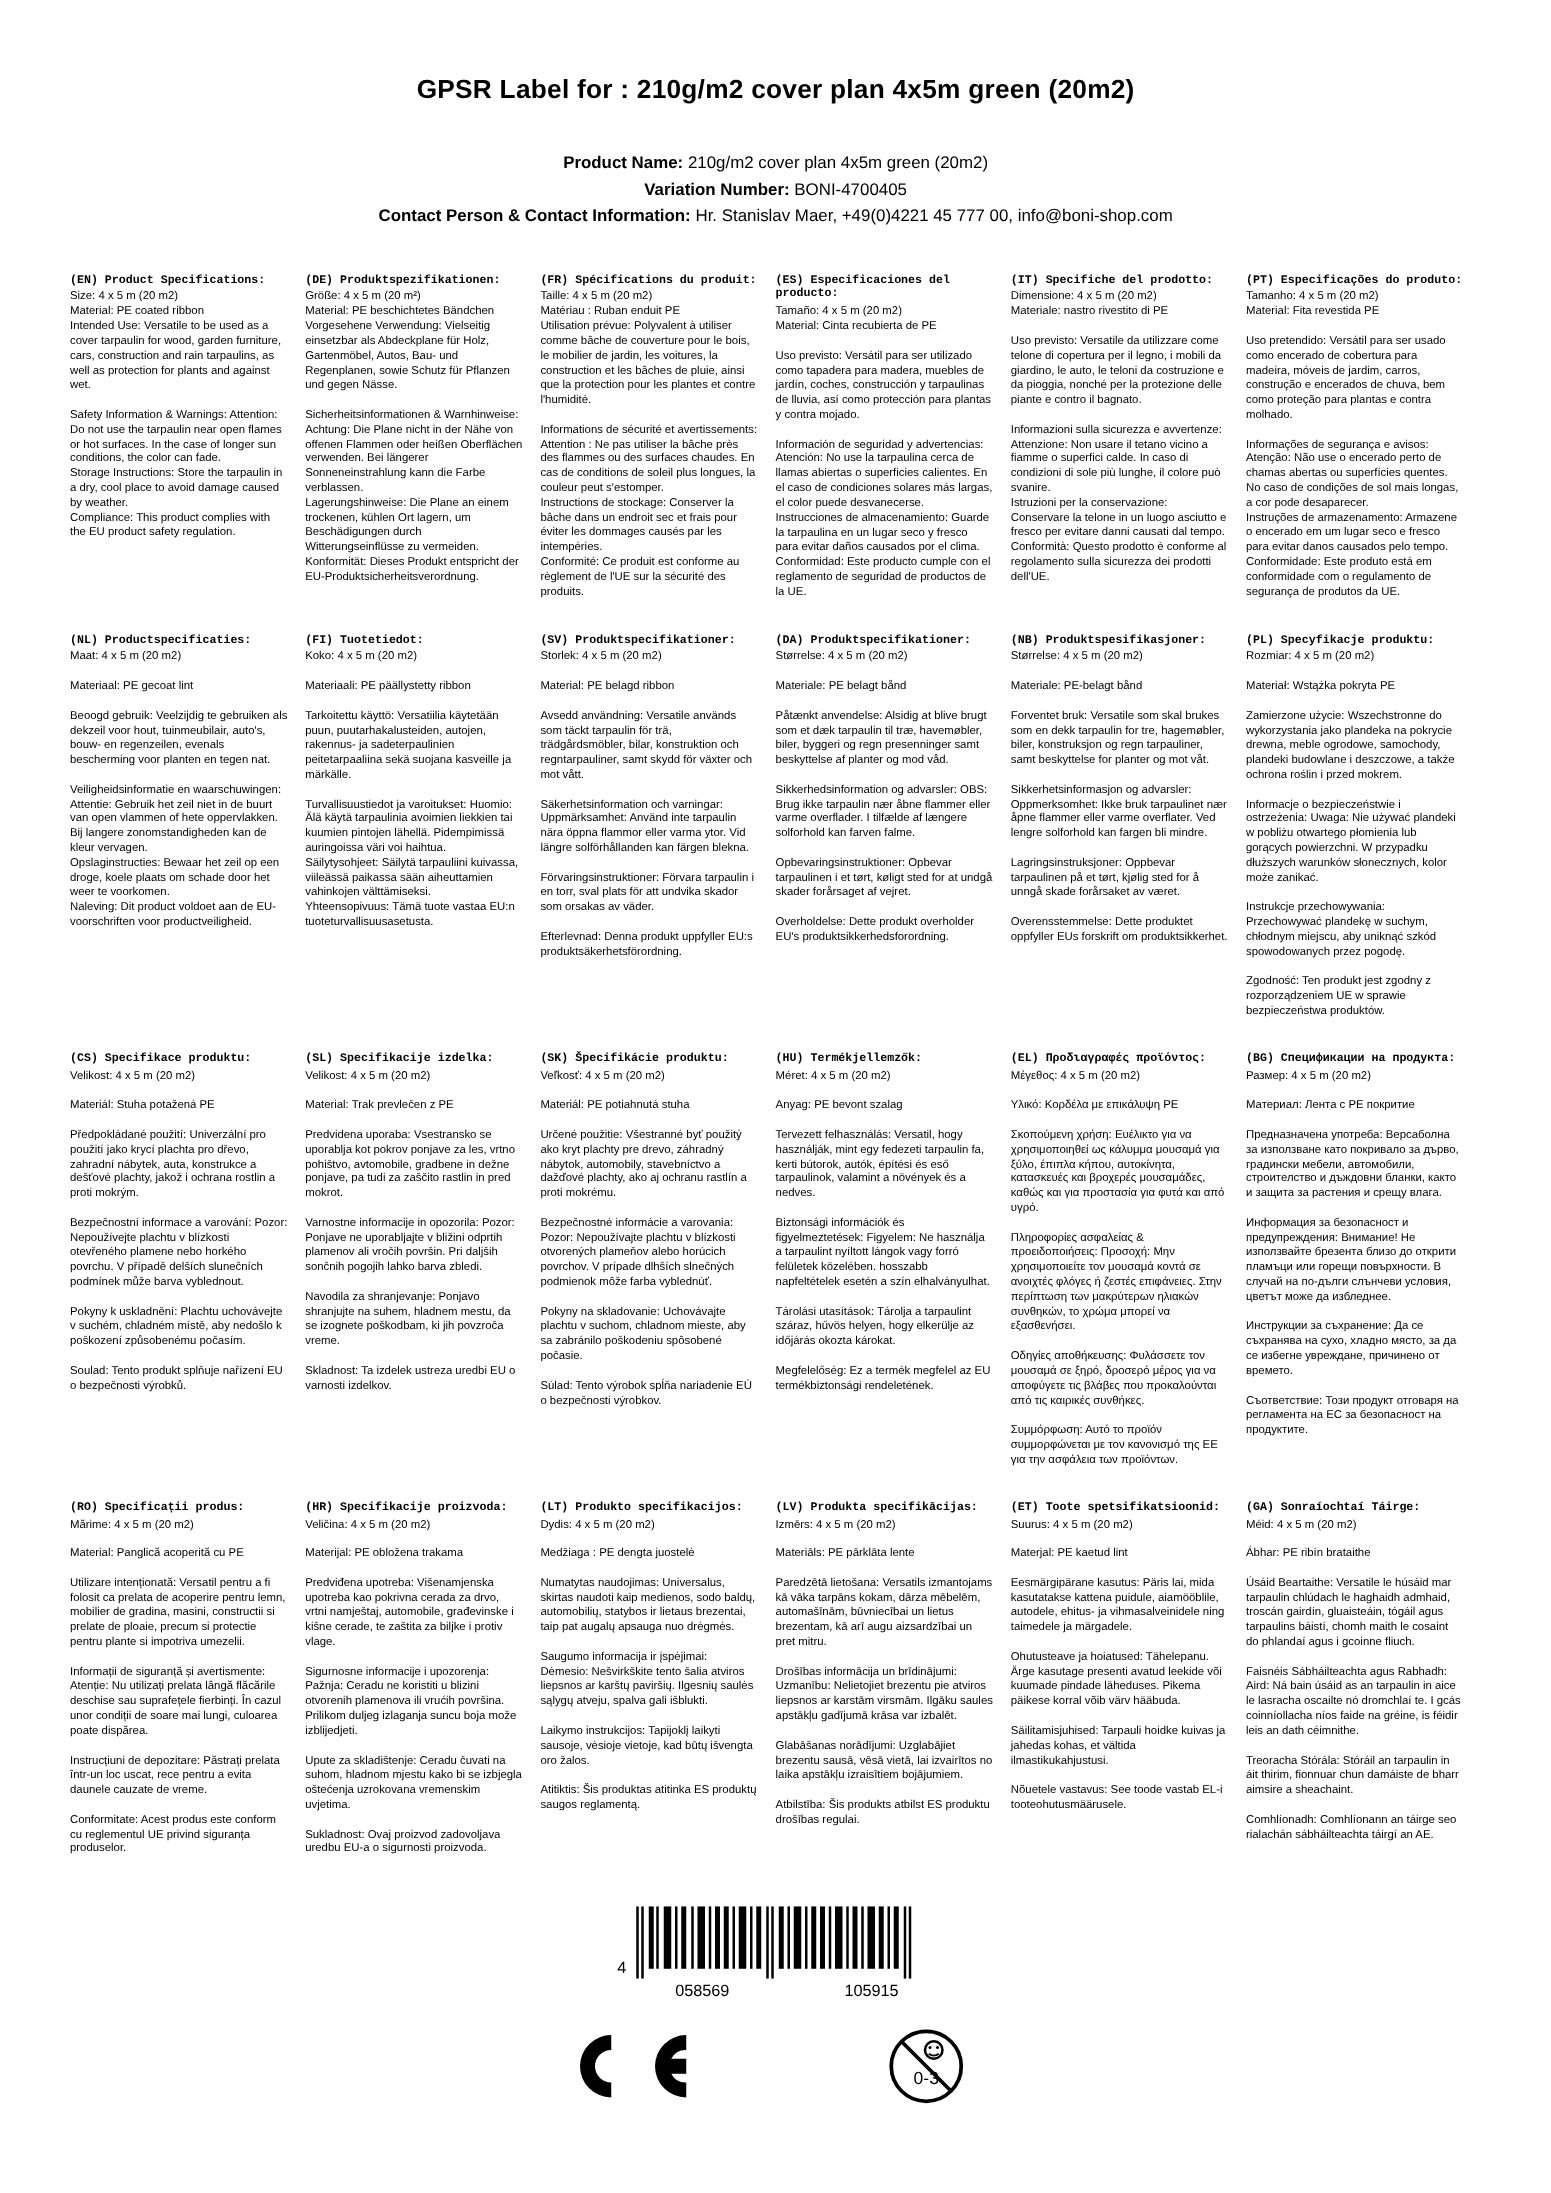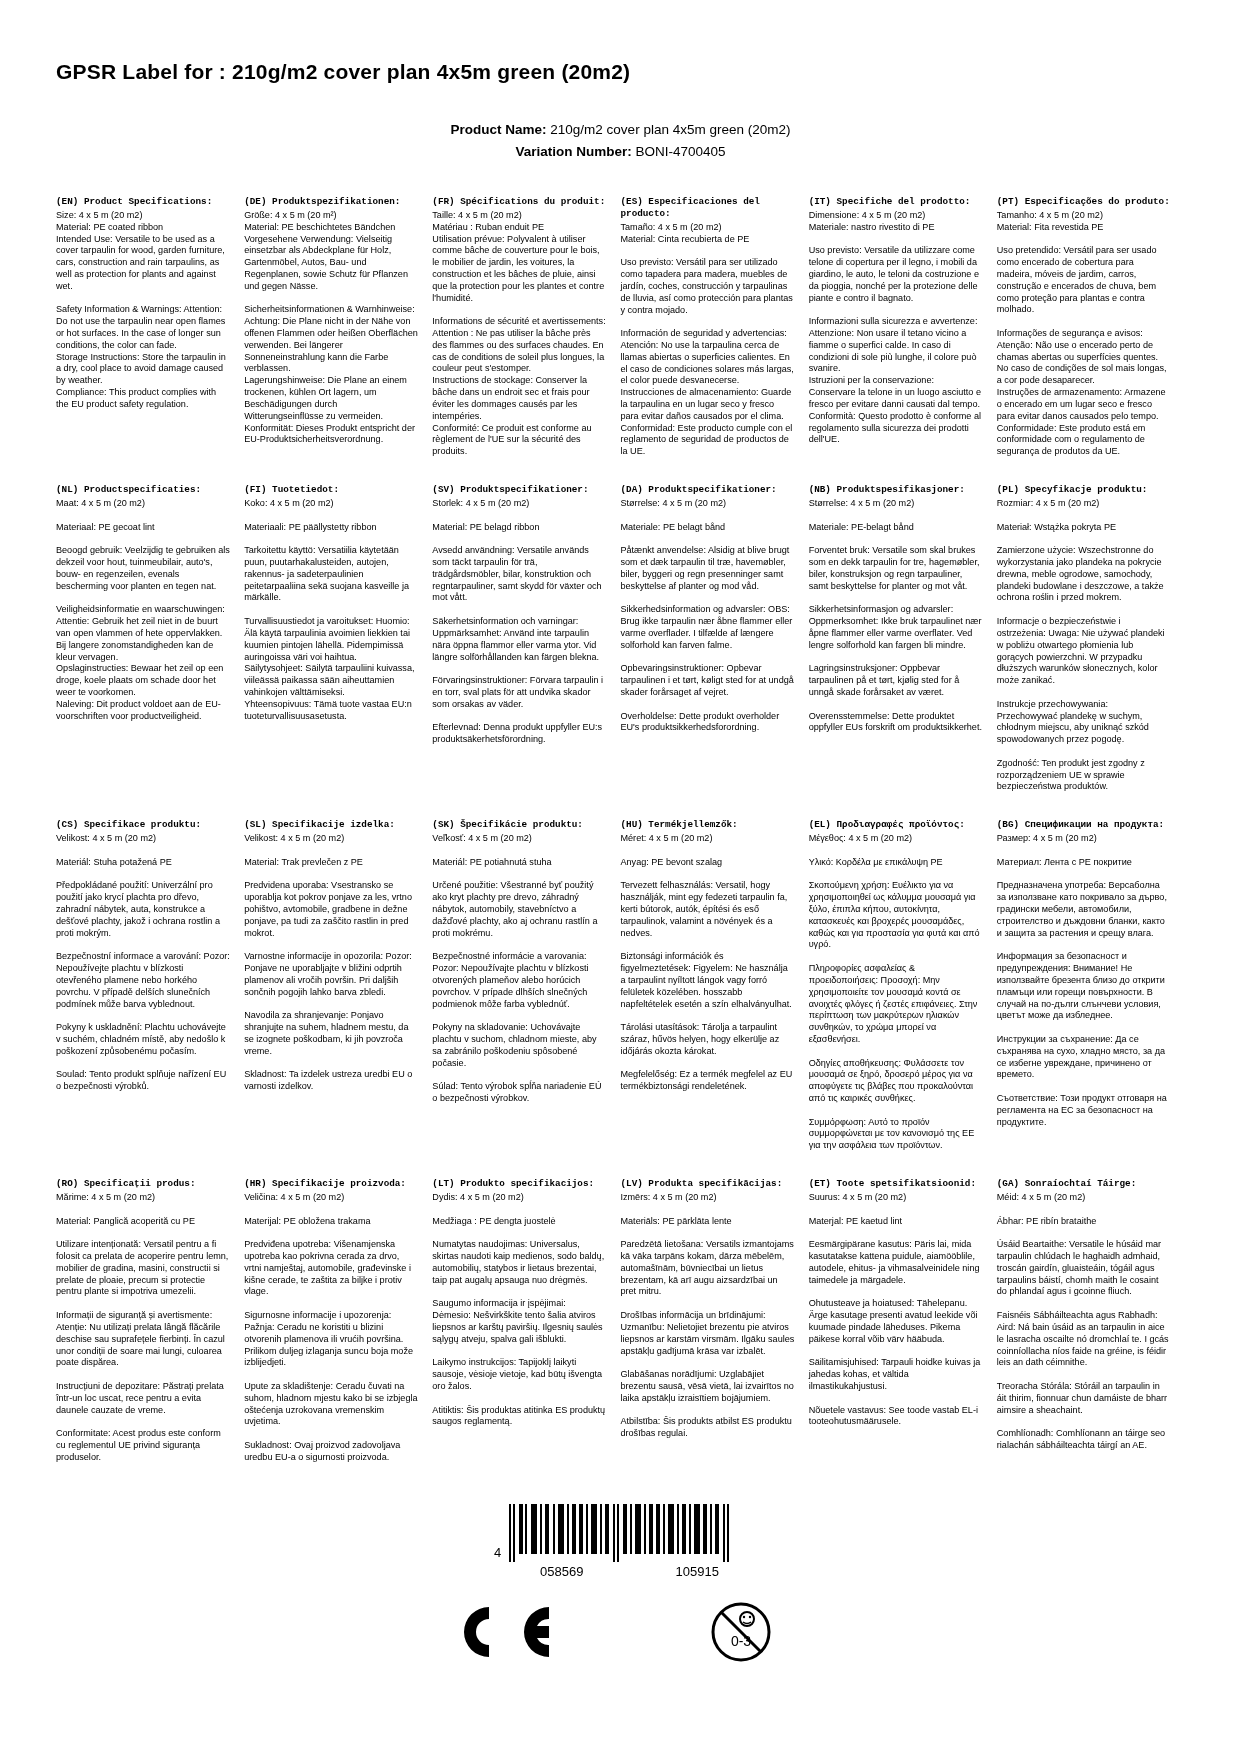--- a/index.html
+++ b/index.html
@@ -15,21 +15,21 @@
     position: relative;
   }
   .page {
     width: 1241px;
     min-height: 1754px;
     box-sizing: border-box;
     padding: 44px 56px 20px 56px;
     position: relative;
   }
   .doc-title {
-    text-align: left;
+    text-align: center;
     font-size: 21px;
     font-weight: bold;
     margin: 16px 0 36px 0;
     letter-spacing: 0.2px;
   }
   .meta {
     margin: 0 0 34px 0;
     font-size: 13.5px;
     line-height: 1.52;
   }
@@ -119,20 +119,24 @@
   <h1 class="doc-title">GPSR Label for : 210g/m2 cover plan 4x5m green (20m2)</h1>
 
   <div class="meta">
     <div class="meta-row">
       <span class="meta-label">Product Name:</span>
       <span class="meta-val">210g/m2 cover plan 4x5m green (20m2)</span>
     </div>
     <div class="meta-row">
       <span class="meta-label">Variation Number:</span>
       <span class="meta-val">BONI-4700405</span>
+    </div>
+    <div class="meta-row">
+      <span class="meta-label">Contact Person &amp; Contact Information:</span>
+      <span class="meta-val">Hr. Stanislav Maer, +49(0)4221 45 777 00, info@boni-shop.com</span>
     </div>
   </div>
 
   <div class="grid">
 
     <div class="cell">
       <h4>(EN) Product Specifications:</h4>
       <p>Size: 4 x 5 m (20 m2)
 Material: PE coated ribbon
 Intended Use: Versatile to be used as a cover tarpaulin for wood, garden furniture, cars, construction and rain tarpaulins, as well as protection for plants and against wet.

